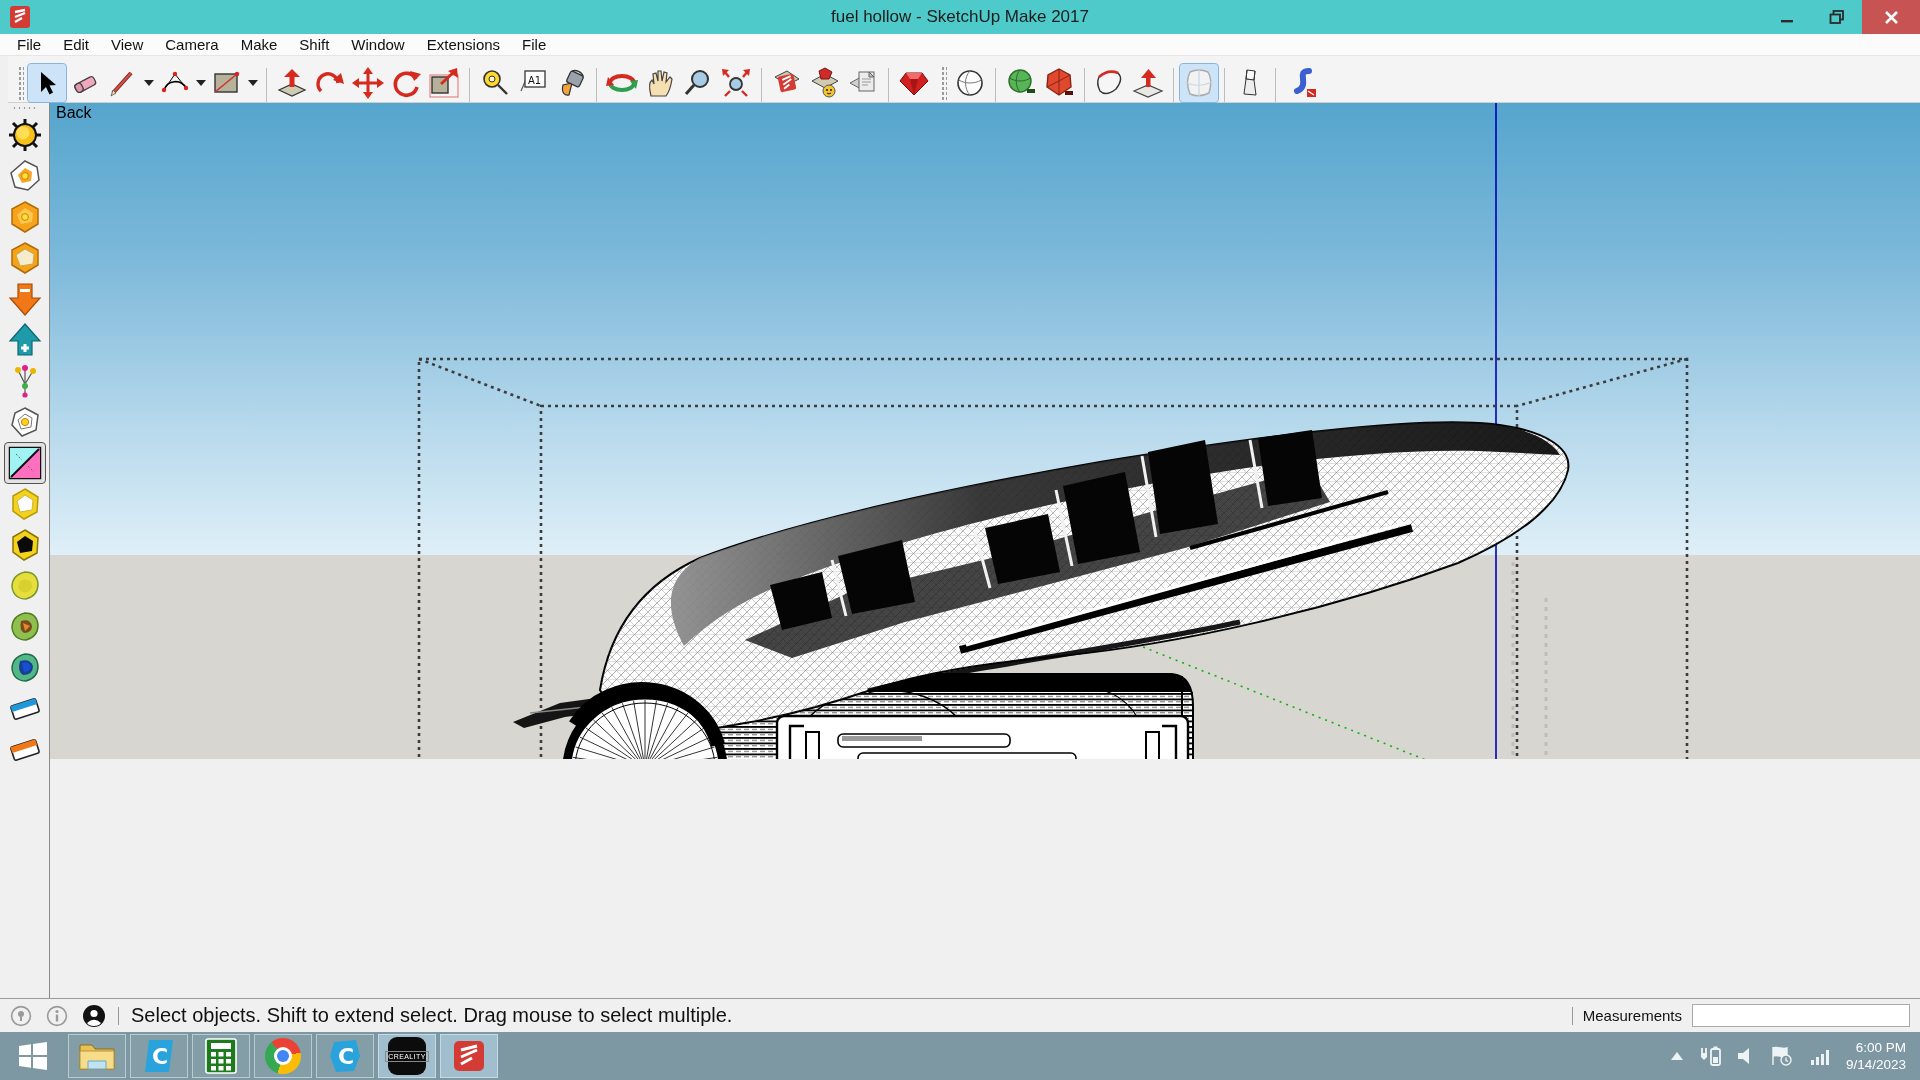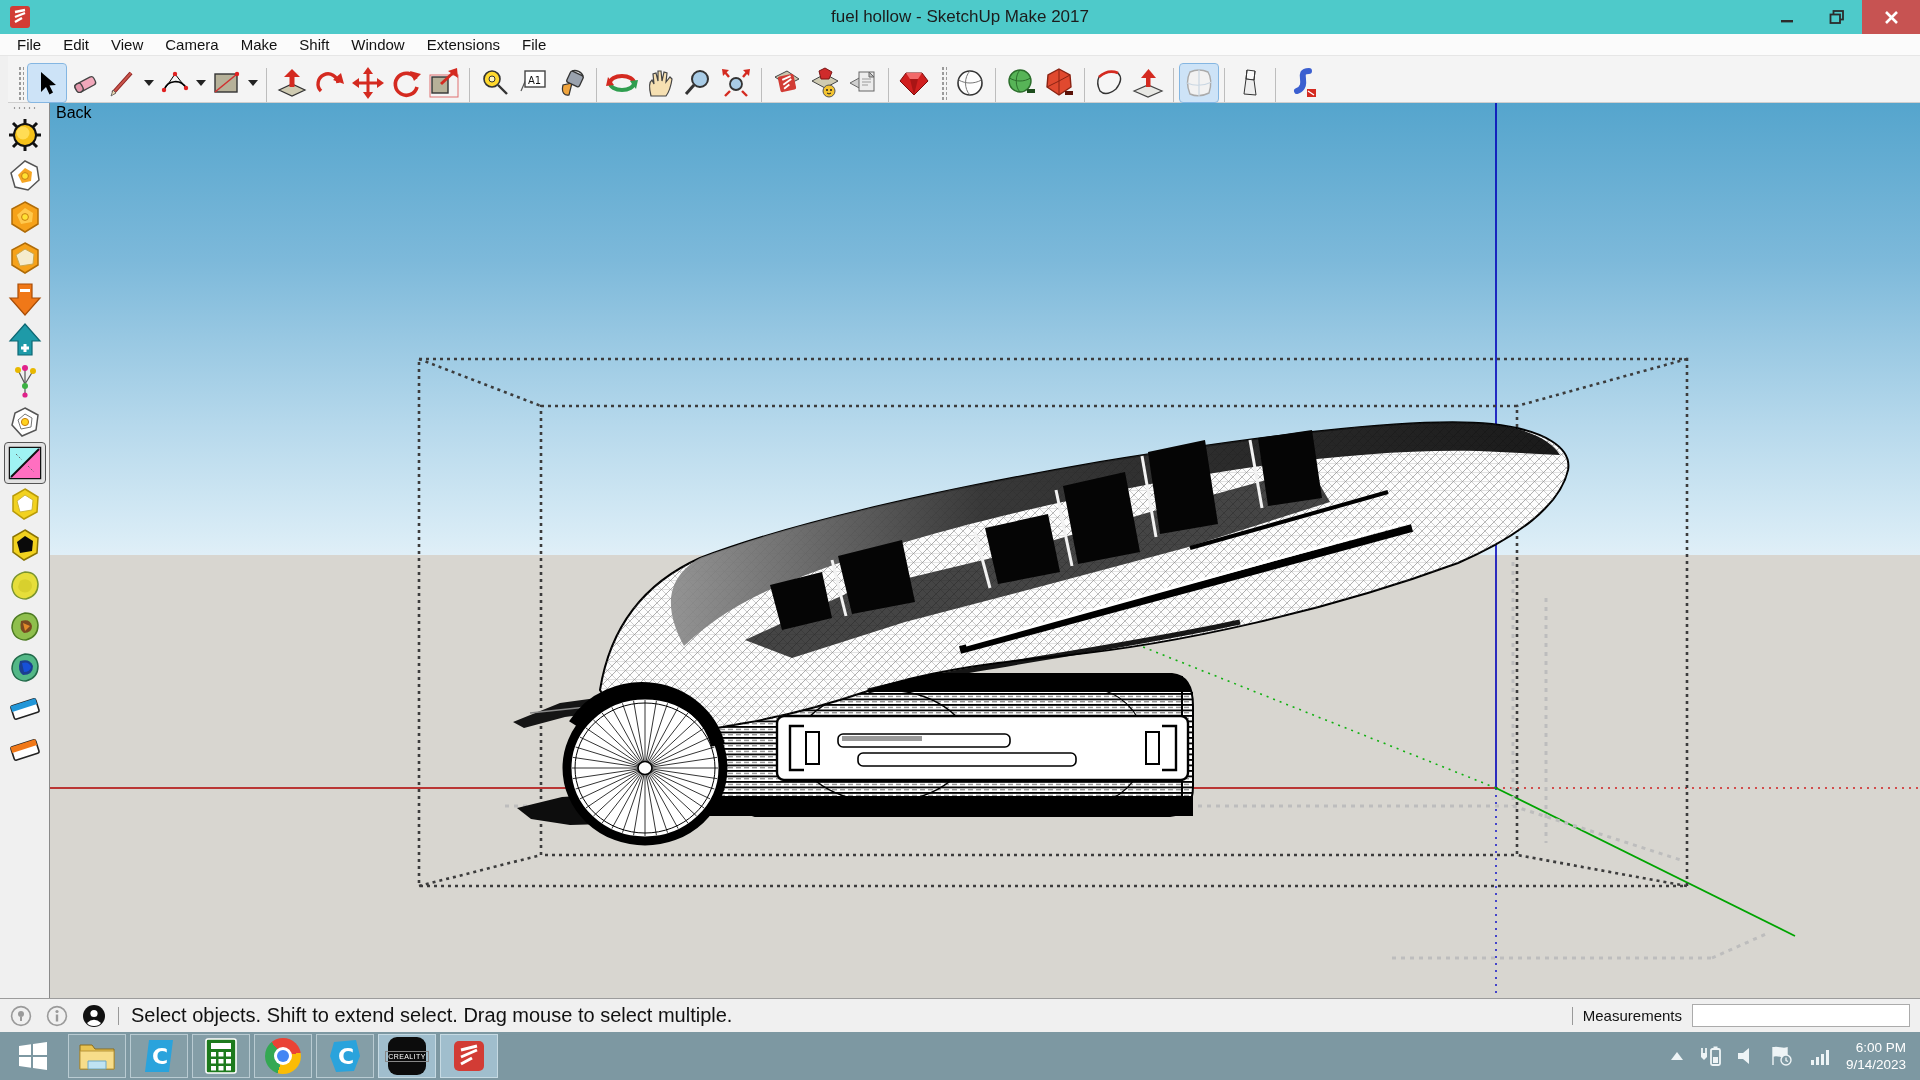--- a/index.html
+++ b/index.html
@@ -28,21 +28,21 @@
   .dd-arrow { width:0; height:0; border-left:5px solid transparent; border-right:5px solid transparent; border-top:6px solid #222; }
 
   
   .sidebar { position:absolute; left:0; top:103px; width:50px; height:895px; background:#f0f0f0; border-right:1px solid #8a8a8a; }
   .sidebar .grip2 { margin:3px auto 4px auto; width:26px; height:5px;
           background-image:radial-gradient(#9a9a9a 1px, transparent 1.2px); background-size:5px 4px; }
   .sb { width:40px; height:40px; margin:1px auto; display:flex; align-items:center; justify-content:center; border-radius:3px; }
   .sb.active { background:#e2e2e2; outline:1px solid #555; }
 
   
-  .viewport { position:absolute; left:50px; top:103px; width:1870px; height:895px; overflow:hidden; }
+  .viewport { position:absolute; left:50px; top:103px; width:1870px; height:656px; overflow:hidden; }
   .sky { position:absolute; left:0; top:0; width:1870px; height:452px;
          background:linear-gradient(#55a5cd 0%, #7db9da 35%, #b7d9ec 72%, #d9ecf6 96%, #e0eff7 100%); }
   .ground { position:absolute; left:0; top:452px; width:1870px; height:443px; background:#d8d6d0; }
   .view-label { position:absolute; left:6px; top:1px; font-size:16px; color:#000; }
   .scene { position:absolute; left:0; top:0; }
 
   
   .statusbar { position:absolute; left:0; top:998px; width:1920px; height:34px; background:#f0f0f0; border-top:1px solid #9c9c9c; display:flex; align-items:center; }
   .statusbar .sicons { display:flex; align-items:center; gap:14px; padding:0 12px 0 10px; }
   .vsep { width:1px; height:18px; background:#999; }

